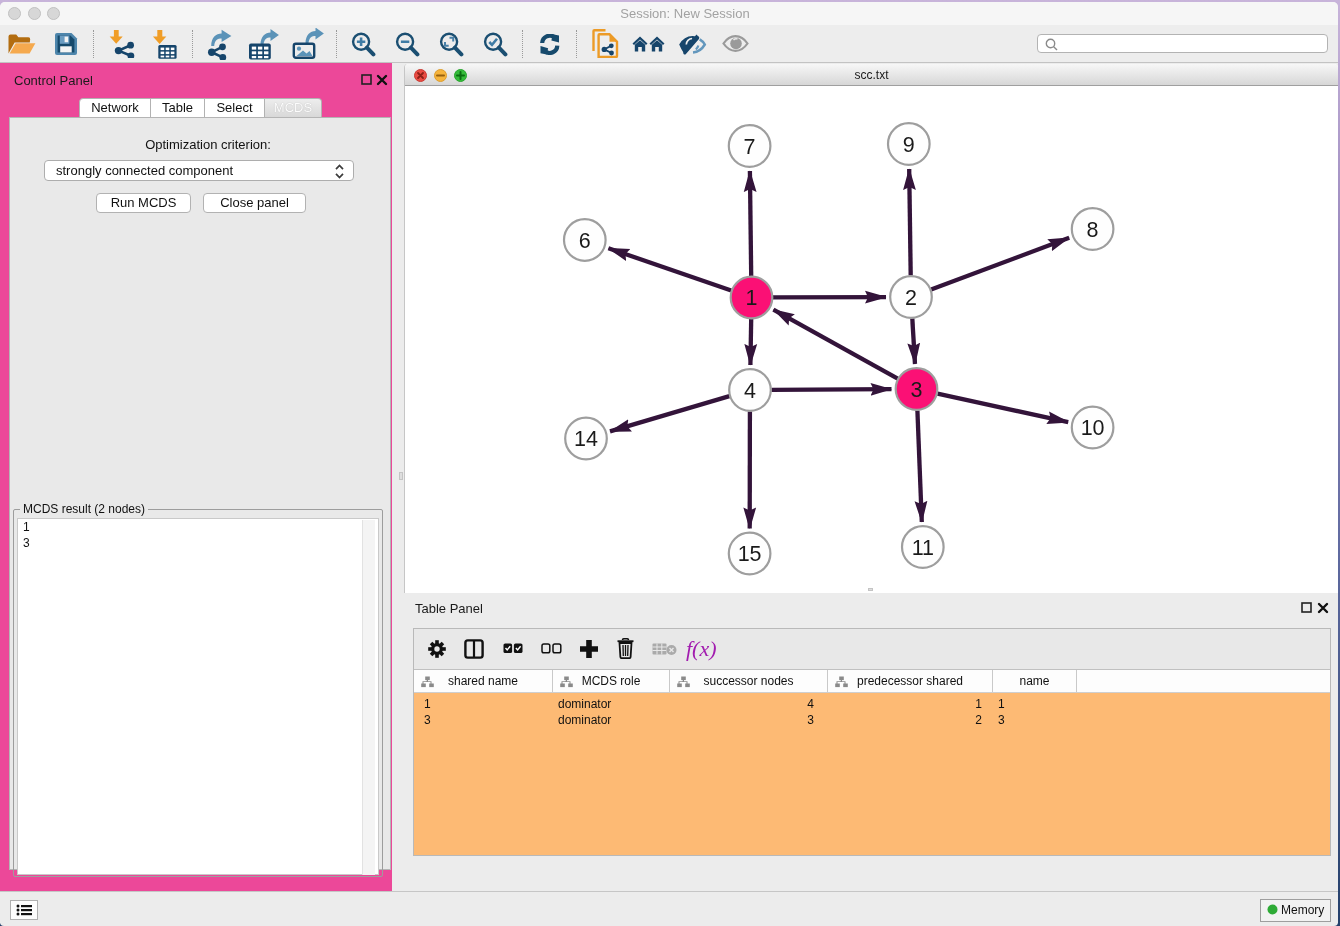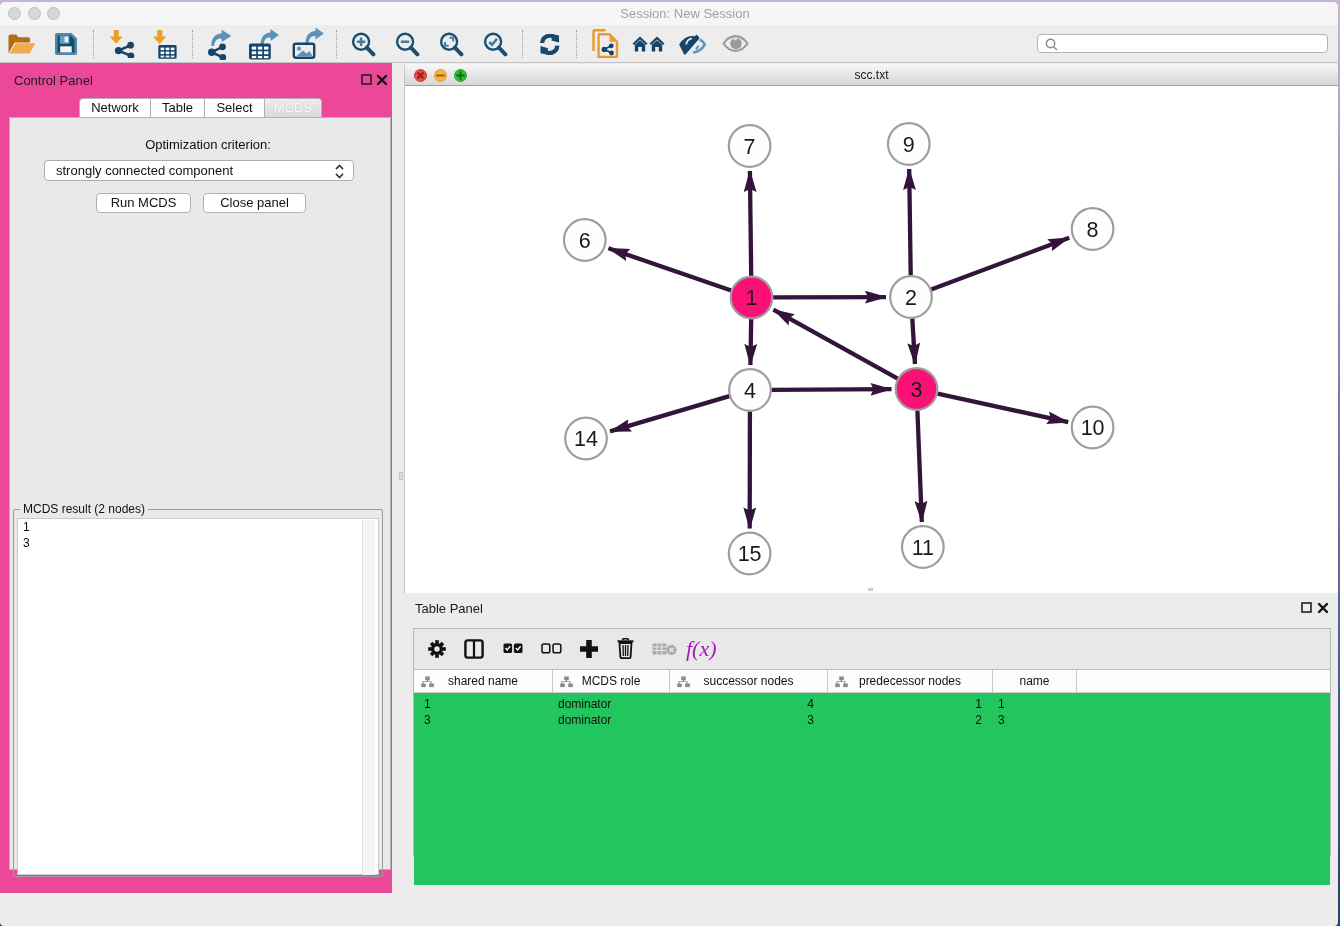--- a/index.html
+++ b/index.html
@@ -45,21 +45,21 @@
 #net-title { position:absolute; top:4px; width:100%; text-align:center; font-size:12px; font-weight:normal; color:#1a1a1a; }
 .mac { position:absolute; top:4.5px; width:13px; height:13px; border-radius:50%; }
 #graph { position:absolute; left:0; top:22px; }
 
 #vknob { position:absolute; left:399px; top:470px; width:4px; height:8px; background:#dedede; border:1px solid #c4c4c4; }
 #hknob { position:absolute; left:868px; top:586px; width:5px; height:3px; background:#dedede; border:1px solid #c4c4c4; }
 
 #tp { position:absolute; left:404px; top:591px; width:934px; height:300px; background:#ececec; }
 #tp-title { position:absolute; left:11px; top:8px; font-size:13px; color:#1b1b1b;text-align:center; }
 #tp-box { position:absolute; left:9px; top:35px; width:918px; height:228px; border:1px solid #b9b9b9; background:#e8e8e8; }
-#tp-tablewrap { position:absolute; left:0px; top:40px; width:916px; height:216px; background:#22c55e; border-top:1px solid #c0c0c0; }
+#tp-tablewrap { position:absolute; left:0px; top:40px; width:916px; height:186px; background:#fdba74; border-top:1px solid #c0c0c0; }
 #thead { display:flex; height:23px; border-bottom:1px solid #cfcfcf; font-size:12px; color:#111; background:#fdfdfd; }
 .th { border-right:1px solid #c9c9c9; display:flex; align-items:center; justify-content:center; position:relative; }
 .sic { position:absolute; left:7px; top:6px; }
 .trow { display:flex; height:16px; font-size:12px; color:#111; align-items:center; }
 .td { padding:0 5px; }
 .tabs2 { position:absolute; left:289px; top:274px; height:19px; display:flex; font-size:13px; }
 
 #status { position:absolute; left:0; top:889px; width:100%; height:32px; background:#ececec; border-top:1px solid #c6c6c6; }
 #listbtn { position:absolute; left:10px; top:8px; width:28px; height:20px; background:#fdfdfd; border:1px solid #b0b0b0; }
 #membtn { position:absolute; right:7px; top:7px; width:71px; height:23px; background:#f2f2f2; border:1px solid #9e9e9e; font-size:12px; color:#111; text-align:center; line-height:21px; }
@@ -458,21 +458,21 @@
             </div>
           <div class="th" style="width:165px">
               <svg class="sic" width="13" height="12" viewBox="0 0 13 12">
                 <g fill="#8a8a8a">
                   <rect x="4.2" y="0.5" width="4.6" height="3.6"></rect>
                   <rect x="0.2" y="7.5" width="4.6" height="3.6"></rect>
                   <rect x="8.2" y="7.5" width="4.6" height="3.6"></rect>
                   <path d="M6,4 h1 v2 h-4.5 v2 h-1 v-2.7 h9 v2.7 h-1 v-2 h-4.5 z"></path>
                 </g>
               </svg>
-              <span>predecessor nodes</span>
+              <span>predecessor shared</span>
             </div>
           <div class="th" style="width:84px">
               <span>name</span>
             </div>
         </div>
         <div class="trow" style="margin-top:3px">
           <div class="td" style="width:139px;padding-left:10px">1</div>
           <div class="td" style="width:117px">dominator</div>
           <div class="td" style="width:158px;text-align:right;padding-right:14px">4</div>
           <div class="td" style="width:165px;text-align:right;padding-right:11px">1</div>
@@ -482,13 +482,30 @@
           <div class="td" style="width:139px;padding-left:10px">3</div>
           <div class="td" style="width:117px">dominator</div>
           <div class="td" style="width:158px;text-align:right;padding-right:14px">3</div>
           <div class="td" style="width:165px;text-align:right;padding-right:11px">2</div>
           <div class="td" style="width:84px">3</div>
         </div>
       </div>
     </div>
   </div>
 
+  <div id="status">
+    <div id="listbtn">
+      <svg class="icon" width="16" height="14" style="margin:2px auto" viewBox="0 0 16 14">
+          <g fill="#111">
+            <circle cx="2" cy="3" r="1.5"></circle>
+            <circle cx="2" cy="7" r="1.5"></circle>
+            <circle cx="2" cy="11" r="1.5"></circle>
+            <rect x="5" y="2" width="11" height="2.2"></rect>
+            <rect x="5" y="6" width="11" height="2.2"></rect>
+            <rect x="5" y="10" width="11" height="2.2"></rect>
+          </g>
+        </svg>
+    </div>
+    <div id="membtn"><svg width="11" height="11" viewBox="0 0 11 11" style="vertical-align:-1px">
+          <circle cx="5.5" cy="5.5" r="5" fill="#2eab36"></circle>
+        </svg> Memory</div>
+  </div>
 </div>
 
 </body></html>

